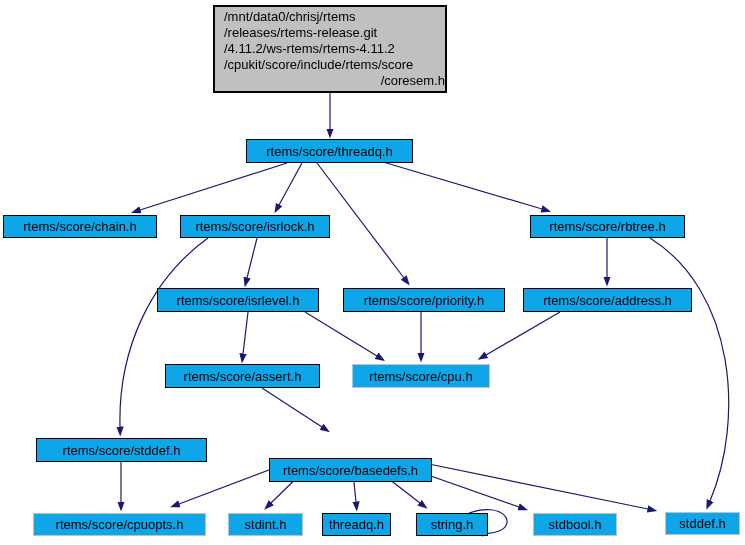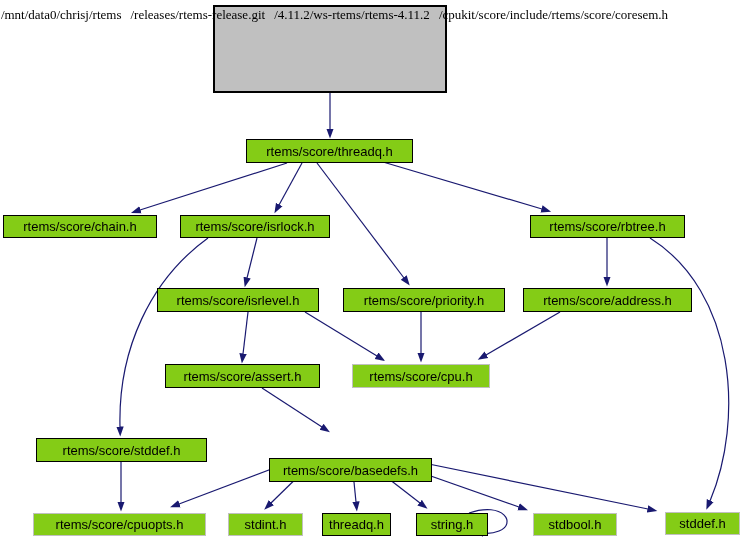--- a/index.html
+++ b/index.html
@@ -1,27 +1,27 @@
 <!DOCTYPE html>
 <html><head>
 <meta charset="utf-8">
 <style>
   html,body{margin:0;padding:0;background:#ffffff;}
   #graph{position:relative;width:745px;height:545px;background:#ffffff;
          font-family:"Liberation Sans", sans-serif;overflow:hidden;}
   #edges{position:absolute;left:0;top:0;width:745px;height:545px;}
   .node{position:absolute;box-sizing:border-box;border:1px solid #000000;
-        background:#84cc16;color:#000000;display:flex;align-items:center;
+        background:#0ea5e9;color:#000000;display:flex;align-items:center;
         justify-content:center;font-size:13px;white-space:nowrap;cursor:pointer;}
   .node.external{border-color:#c0c0c0;cursor:default;}
   .node.current{border:2px solid #000000;background:#c0c0c0;cursor:default;
-        flex-direction:row;align-items:stretch;justify-content:center;
-        line-height:16px;font-size:13px;font-family:Liberation Serif, serif;}
+        flex-direction:column;align-items:stretch;justify-content:center;
+        line-height:16px;font-size:13px;}
   .main-line{text-align:left;padding-left:9px;}
-  .main-line.centered{text-align:center;padding-left:0;}
+  .main-line.centered{text-align:right;padding-left:0;}
   path.edge{fill:none;stroke:#191970;stroke-width:1.2;}
 </style>
 </head>
 <body>
 
 <div id="graph">
 
   <svg id="edges" width="745" height="545" viewBox="0 0 745 545" xmlns="http://www.w3.org/2000/svg">
     <defs>
       <marker id="arrow" markerUnits="userSpaceOnUse" markerWidth="11" markerHeight="9" viewBox="0 0 11 9" refX="0.5" refY="4.5" orient="auto">

